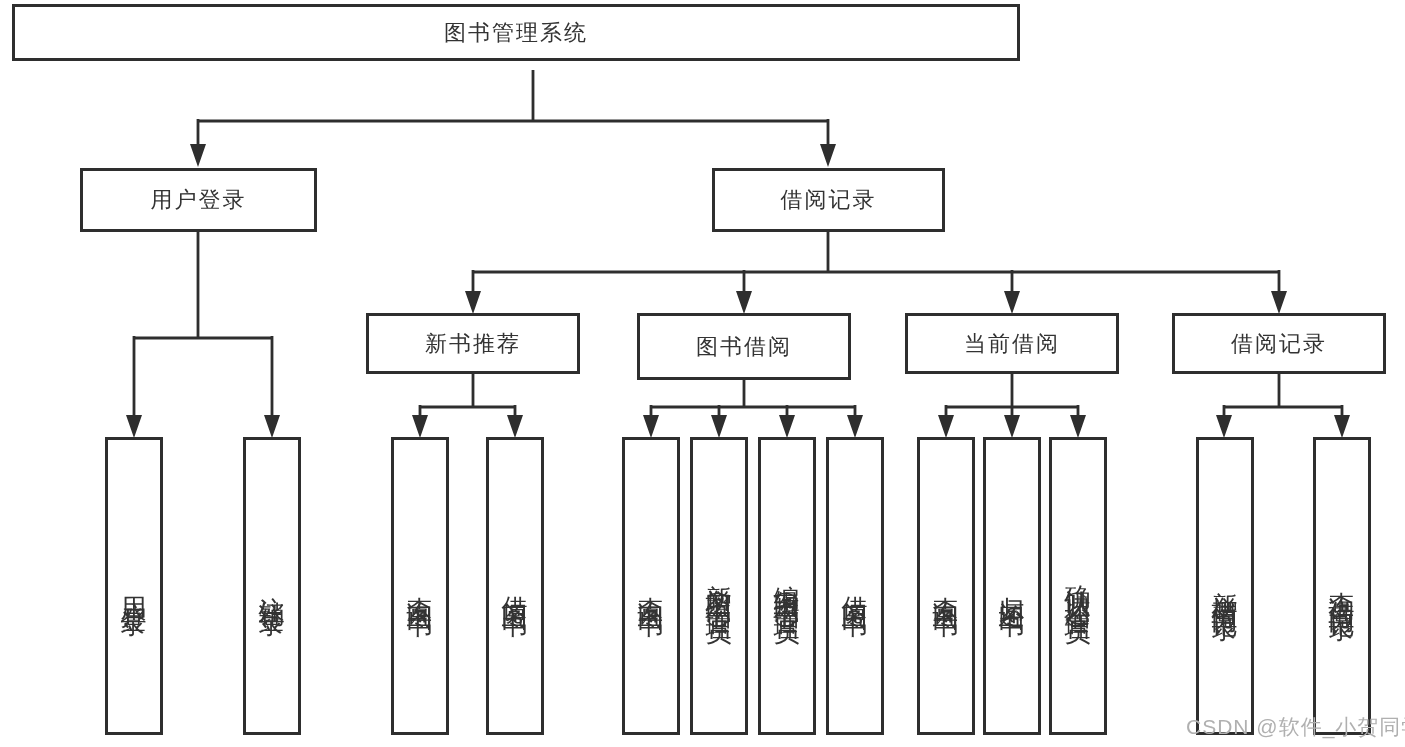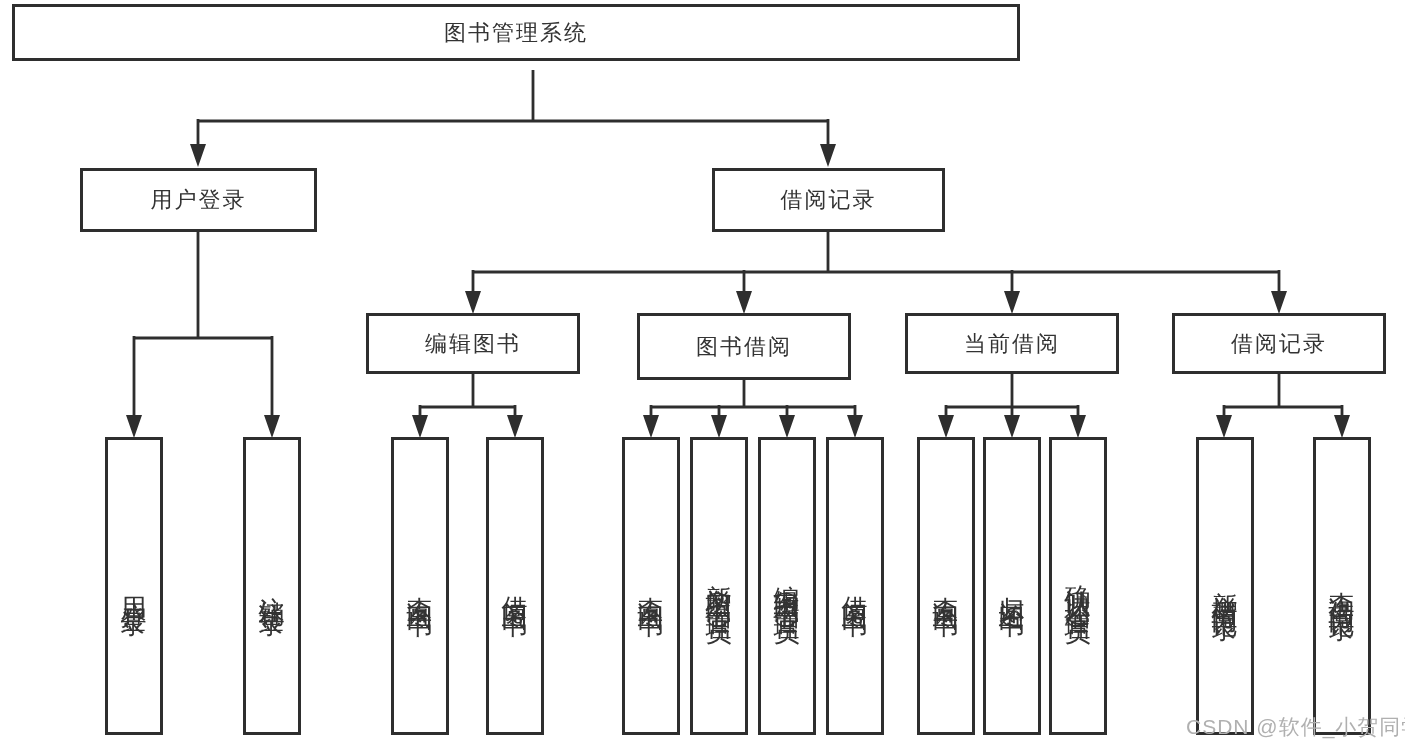--- a/index.html
+++ b/index.html
@@ -122,21 +122,21 @@
       M1070 415 L1086 415 L1078 438 Z
       M1216 415 L1232 415 L1224 438 Z
       M1334 415 L1350 415 L1342 438 Z"></path>
   </svg>
 
   <div class="node h" style="left:12px; top:4px; width:1008px; height:57px;">图书管理系统</div>
 
   <div class="node h" style="left:80px; top:168px; width:237px; height:64px;">用户登录</div>
   <div class="node h" style="left:712px; top:168px; width:233px; height:64px;">借阅记录</div>
 
-  <div class="node h" style="left:366px; top:313px; width:214px; height:61px;">编辑图书</div>
+  <div class="node h" style="left:366px; top:313px; width:214px; height:61px;">新书推荐</div>
   <div class="node h" style="left:637px; top:313px; width:214px; height:67px;">图书借阅</div>
   <div class="node h" style="left:1172px; top:313px; width:214px; height:61px;">借阅记录</div>
   <div class="node h" style="left:905px; top:313px; width:214px; height:61px;">当前借阅</div>
 
   <div class="node leaf" style="left:105px; top:437px;">
     <span class="vtext">用户登录</span>
   </div>
   <div class="node leaf" style="left:243px; top:437px;">
     <span class="vtext">注销登录</span>
   </div>

